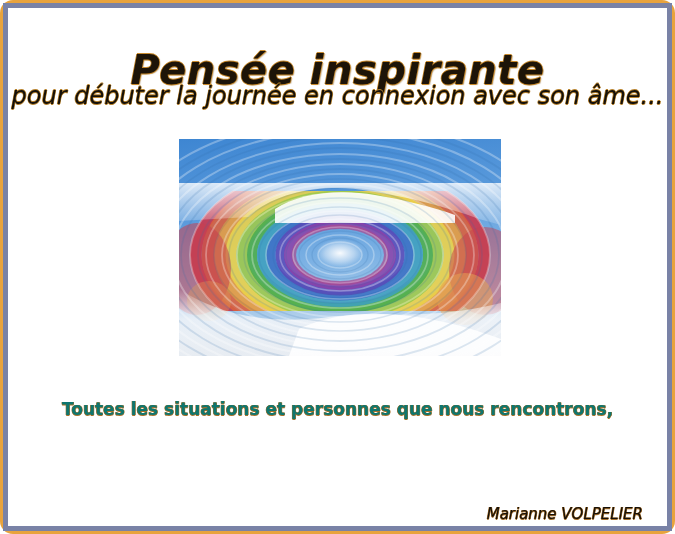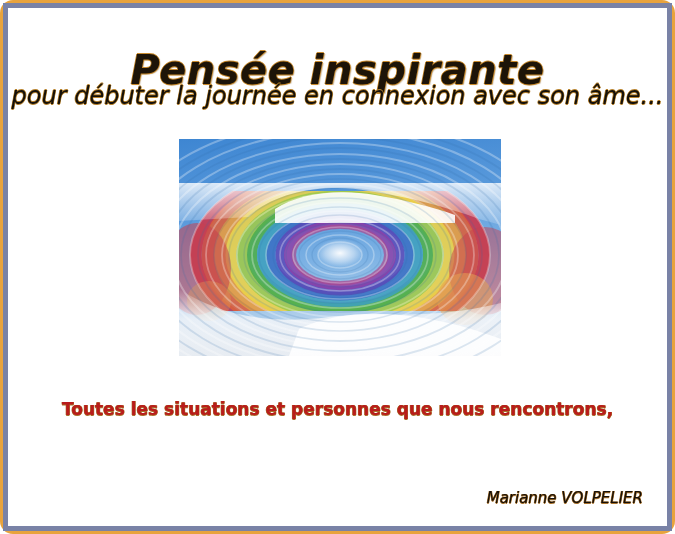--- a/index.html
+++ b/index.html
@@ -96,34 +96,34 @@
   #quote {
     position: absolute;
     left: 0;
     right: 0;
     top: 385px;
     text-align: center;
     font-family: "DejaVu Sans", sans-serif;
     font-weight: bold;
     font-size: 17px;
     line-height: 32px;
-    color: #b91c1c;
+    color: #0f766e;
     text-shadow:
        0.5px 0 0 #a8712a,
       -0.5px 0 0 #a8712a,
        0 0.5px 0 #a8712a,
        0 -0.5px 0 #a8712a;
   }
   .quote-line { display: block; white-space: nowrap; }
 
   
   #author {
     position: absolute;
     right: 24px;
-    top: 481px;
+    top: 497px;
     font-family: "DejaVu Sans", sans-serif;
     font-style: italic;
     font-size: 15px;
     color: #15100a;
     text-shadow:
        0.5px 0 0 #a8712a,
       -0.5px 0 0 #a8712a,
        0 0.5px 0 #a8712a,
        0 -0.5px 0 #a8712a;
     white-space: nowrap;

